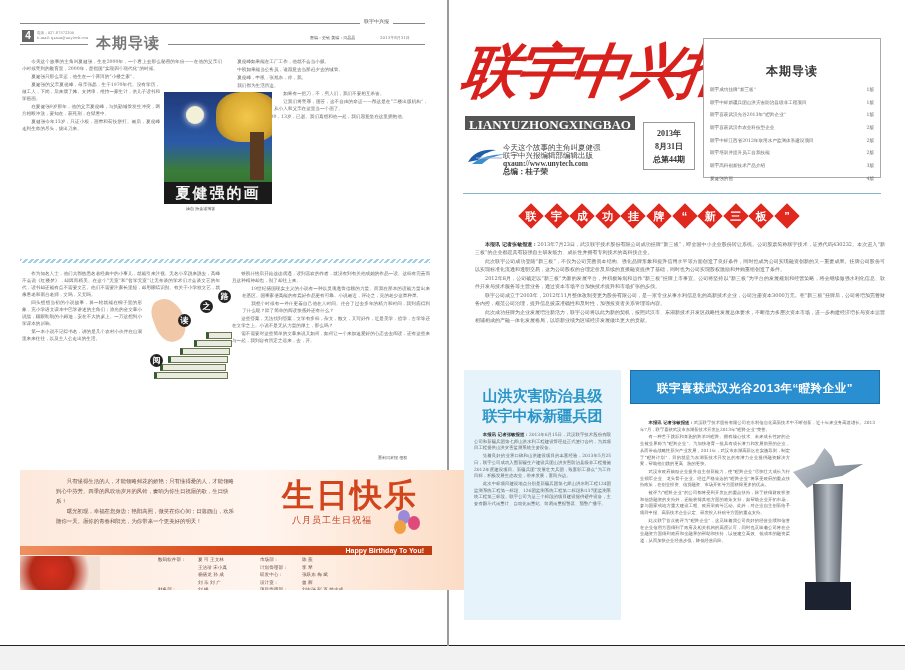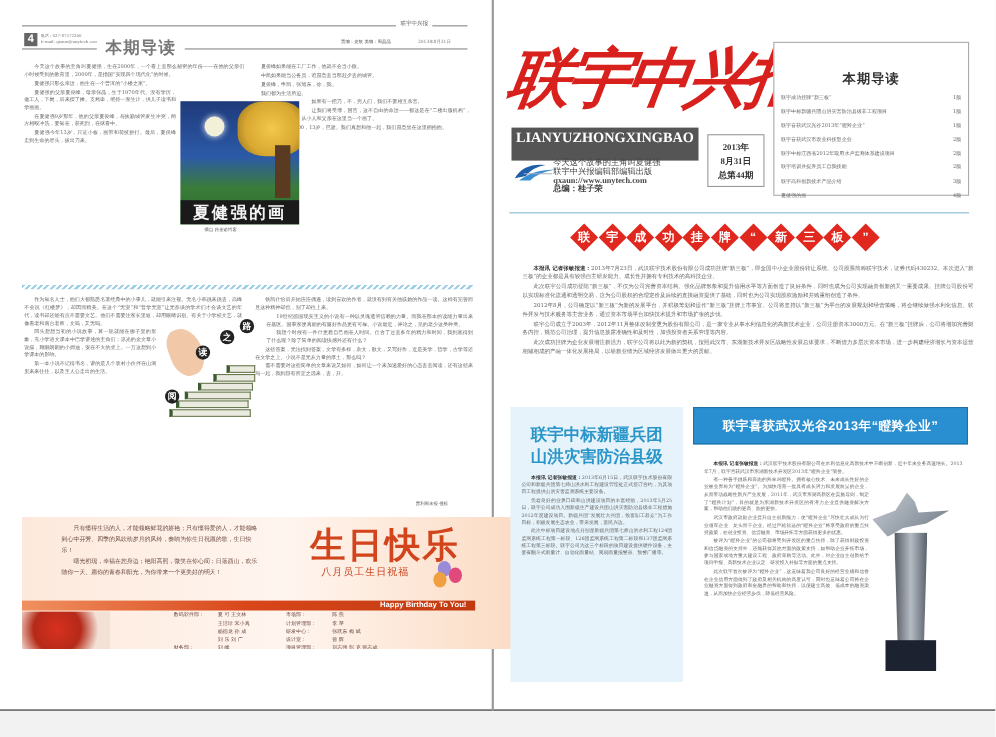--- a/index.html
+++ b/index.html
@@ -48,21 +48,21 @@
   .staff { position: absolute; left: 138px; top: 86px; width: 270px; font-size: 4.6px; color: #6a4a40; }
   .staff-row { display: flex; height: 7.5px; line-height: 7.5px; }
   .staff-row .d1 { width: 40px; }
   .staff-row .n1 { width: 62px; }
   .staff-row .d2 { width: 42px; }
   .staff-row .n2 { width: 90px; }
 
   
   .masthead { position: absolute; left: 462px; top: 30px; width: 230px; height: 90px; }
   .mast-cal { font-size: 58px; color: #d8201c; font-weight: bold; font-style: italic; letter-spacing: -4px; line-height: 82px; white-space: nowrap; font-family: "DejaVu Serif", serif; transform: skewX(-8deg); }
-  .pinyin { position: absolute; left: 465px; top: 116px; width: 170px; height: 30px; background: #555; color: #fff; font-size: 13px; font-weight: bold; text-align: center; line-height: 18px; font-family: "Liberation Serif", serif; }
+  .pinyin { position: absolute; left: 465px; top: 116px; width: 170px; height: 14px; background: #555; color: #fff; font-size: 13px; font-weight: bold; text-align: center; line-height: 18px; font-family: "Liberation Serif", serif; }
   .datebox { position: absolute; left: 643px; top: 122px; width: 52px; height: 48px; border: 1px solid #999; background: #fff; text-align: center; font-size: 8px; font-weight: bold; color: #333; line-height: 13px; padding-top: 4px; font-family: "Liberation Serif", serif; }
   .logo { position: absolute; left: 466px; top: 146px; width: 42px; height: 20px; }
   .publisher { position: absolute; left: 503px; top: 144px; font-size: 7.5px; color: #444; line-height: 8px; font-family: "Liberation Sans", sans-serif; }
   .publisher .url { font-family: "Liberation Serif", serif; font-weight: bold; }
   .publisher .editor { font-weight: bold; }
 
   .toc { position: absolute; left: 703px; top: 38px; width: 178px; height: 140px; border: 1px solid #aaa; background: #fff; }
   .toc-title { text-align: center; font-size: 12px; font-weight: bold; color: #333; margin-top: 24px; font-family: "Liberation Sans", sans-serif; letter-spacing: 1px; }
   .toc-list { margin-top: 4px; }
   .toc-item { display: flex; justify-content: space-between; padding: 0 6px 0 6px; height: 12.7px; line-height: 12.7px; font-size: 4.6px; color: #666; }
@@ -315,22 +315,22 @@
         <p><span class="byline">本报讯 记者张敏报道：</span><span>2013年7月23日，武汉联宇技术股份有限公司成功挂牌“新三板”，即全国中小企业股份转让系统。公司股票简称联宇技术，证券代码430232。本次进入“新三板”的企业都是具有较强自主研发能力、成长性并拥有专利技术的高科技企业。</span></p>
         <p>此次联宇公司成功登陆“新三板”，不仅为公司完善资本结构、强化品牌形象和提升信用水平等方面创造了良好条件，同时也成为公司实现融资创新的又一重要成果。挂牌公司股份可以实现标准化流通和透明交易，这为公司股权的合理定价及后续的直接融资提供了基础，同时也为公司实现股权激励和并购重组创造了条件。</p>
         <p>2012年8月，公司确定以“新三板”为新的发展平台，并积极筹划和运作“新三板”挂牌上市事宜。公司将坚持以“新三板”为平台的发展规划和经营策略，将会继续做强水利化信息、软件开发与技术服务等主营业务，通过资本市场平台加快技术提升和市场扩张的步伐。</p>
         <p>联宇公司成立于2003年，2012年11月整体改制变更为股份有限公司，是一家专业从事水利信息化的高新技术企业，公司注册资本3000万元。在“新三板”挂牌后，公司将增加完善财务内控，规范公司治理，提升信息披露准确性和及时性，加强投资者关系管理等内容。</p>
         <p>此次成功挂牌为企业发展增注新活力，联宇公司将以此为新的契机，按照武汉市、东湖新技术开发区战略性发展总体要求，不断借力多层次资本市场，进一步构建经济增长与资本运营相辅相成的产融一体化发展格局，以崭新业绩为区域经济发展做出更大的贡献。</p>
       </div>
     </div>
 
     <div class="bluebox">
       <div class="bluebox-title">
+        <div>山洪灾害防治县级</div>
         <div>联宇中标新疆兵团</div>
-        <div>山洪灾害防治县级</div>
       </div>
       <div class="txt">
         <p><span class="byline">本报讯 记者张敏报道：</span><span>2013年6月15日，武汉联宇技术股份有限公司和新疆兵团第七师山洪水利工程建设管理处正式签订合约，为其项目工程提供山洪灾害监测系统主要设备。</span></p>
         <p>凭着良好的业界口碑和山洪建设项目的丰富经验，2013年5月25日，联宇公司成功入围新疆生产建设兵团山洪灾害防治县级非工程措施2012年度建设项目。新疆兵团“发展壮大兵团，致富职工群众”为工作目标，积极发展生态农业，带来发展，富民兴边。</p>
         <p>此次中标项目建设地点分别是新疆兵团第七师山洪水利工程124团监测系统工程第一标段、126团监测系统工程第二标段和137团监测系统工程第三标段。联宇公司为这三个标段的项目建设提供硬件设备，主要有翻斗式雨量计、自动化雨量站、简易雨量报警器、预警广播等。</p>
       </div>
     </div>
 
     <div class="award-banner">联宇喜获武汉光谷2013年“瞪羚企业”</div>
     <div class="award-article">

